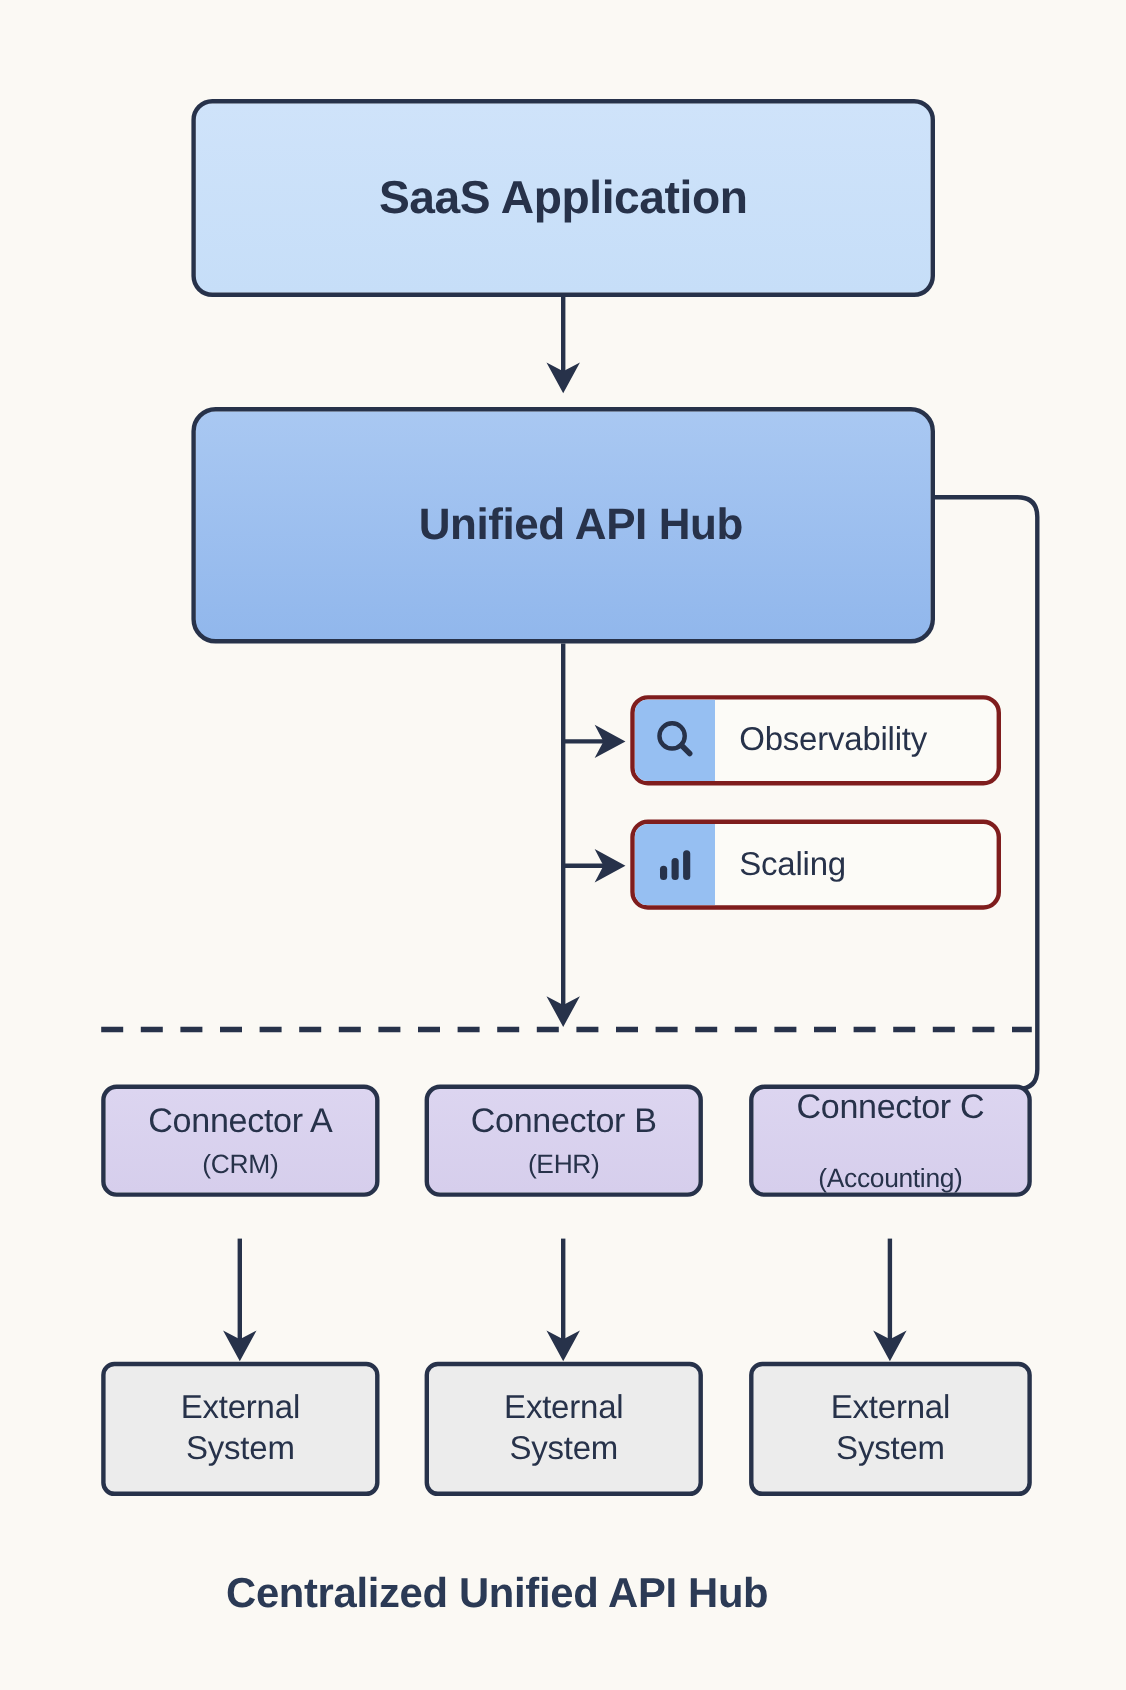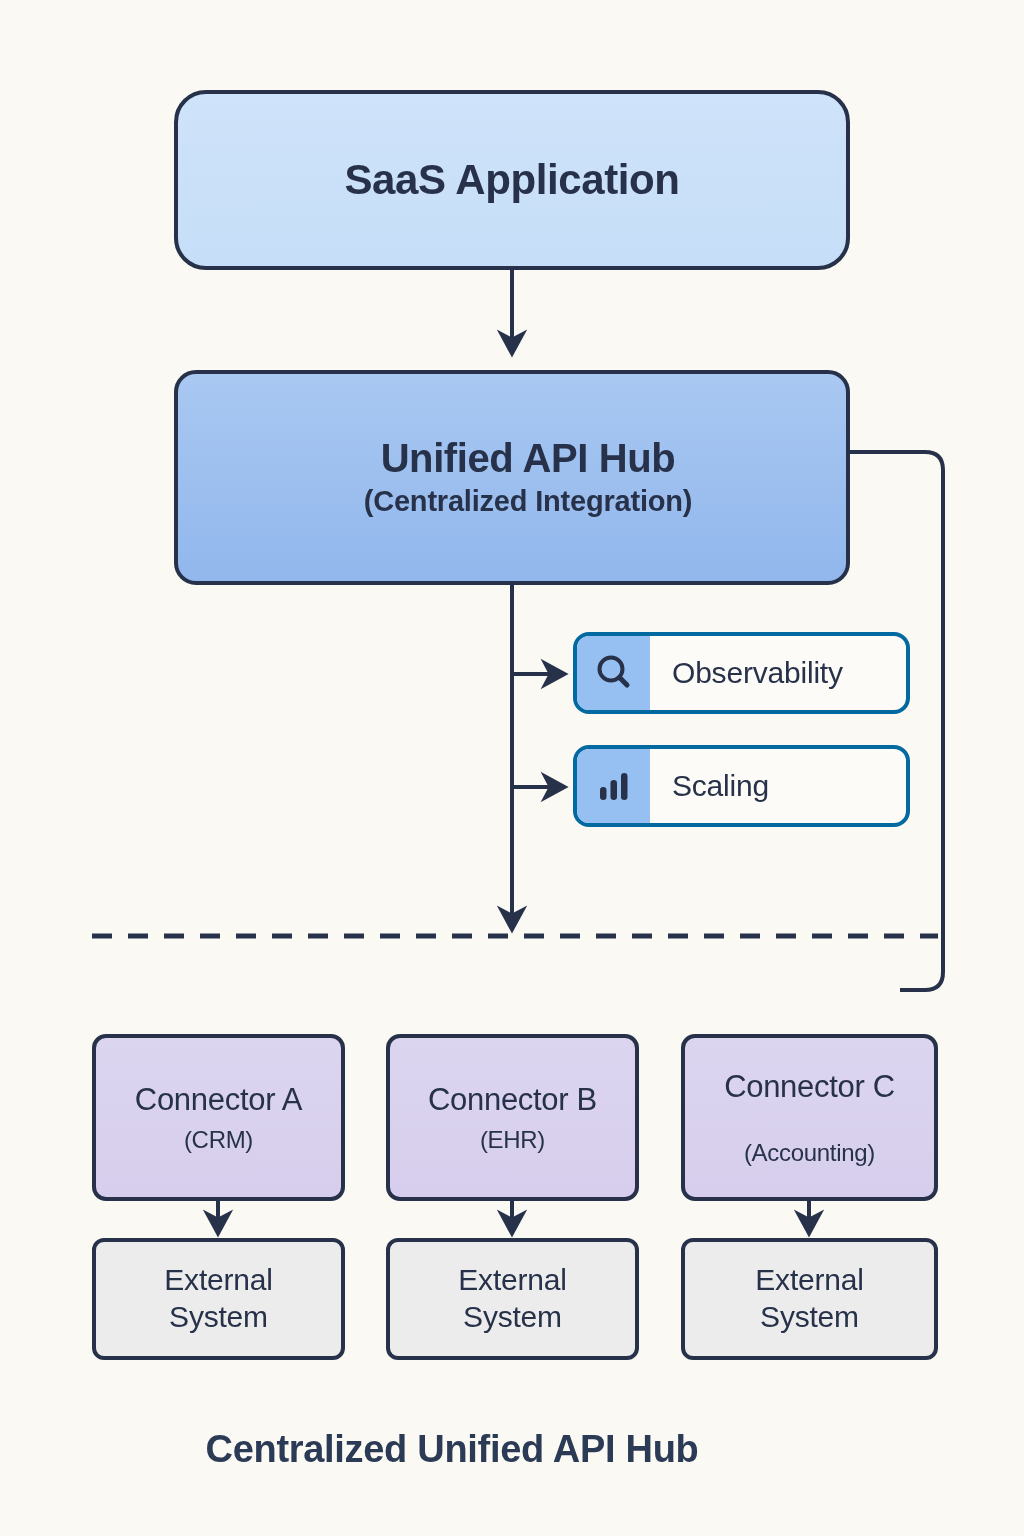--- a/index.html
+++ b/index.html
@@ -34,21 +34,21 @@
     text-align: center;
     color: #27324A;
   }
 
   
   #saas-app {
     left: 174px;
     top: 90px;
     width: 676px;
     height: 180px;
-    border-radius: 32px;
+    border-radius: 19px;
     background: linear-gradient(180deg, #CFE3FA 0%, #C6DEF8 100%);
   }
   #saas-app .title {
     font-size: 42px;
     font-weight: bold;
     letter-spacing: -0.4px;
   }
 
   
   #api-hub {
@@ -73,21 +73,21 @@
     letter-spacing: -0.2px;
   }
 
   
   .feature {
     position: absolute;
     box-sizing: border-box;
     left: 573px;
     width: 337px;
     height: 82px;
-    border: 4px solid #0369a1;
+    border: 4px solid #7f1d1d;
     border-radius: 16px;
     background: #FCFBF7;
     display: flex;
     flex-direction: row;
     align-items: center;
     overflow: hidden;
   }
   #feature-observability { top: 632px; }
   #feature-scaling { top: 745px; }
   .feature .icon-panel {
@@ -103,22 +103,22 @@
     flex: 1;
     padding-left: 22px;
     font-size: 30px;
     color: #27324A;
     text-align: left;
     letter-spacing: -0.2px;
   }
 
   
   .connector {
-    top: 1034px;
-    height: 167px;
+    top: 986px;
+    height: 102px;
     border-radius: 14px;
     background: linear-gradient(180deg, #DCD5F0 0%, #D6CEEC 100%);
   }
   #connector-a { left: 92px; width: 253px; }
   #connector-b { left: 386px; width: 253px; }
   #connector-c { left: 681px; width: 257px; gap: 26px; }
   .connector .title {
     font-size: 31px;
     letter-spacing: -0.3px;
   }
@@ -203,21 +203,20 @@
       <line x1="809" y1="1126" x2="809" y2="1232" stroke="#27324A" stroke-width="4" marker-end="url(#arrowhead)"></line>
     </g>
   </svg>
 
   <div class="node" id="saas-app">
     <div class="title">SaaS Application</div>
   </div>
 
   <div class="node" id="api-hub">
     <div class="title">Unified API Hub</div>
-    <div class="subtitle">(Centralized Integration)</div>
   </div>
 
   <div class="feature" id="feature-observability">
     <div class="icon-panel">
       <svg width="42" height="42" viewBox="0 0 42 42">
         <circle cx="18" cy="17" r="11.5" fill="none" stroke="#27324A" stroke-width="4"></circle>
         <line x1="26.5" y1="25.5" x2="34" y2="33" stroke="#27324A" stroke-width="5" stroke-linecap="round"></line>
       </svg>
     </div>
     <div class="feature-label">Observability</div>

